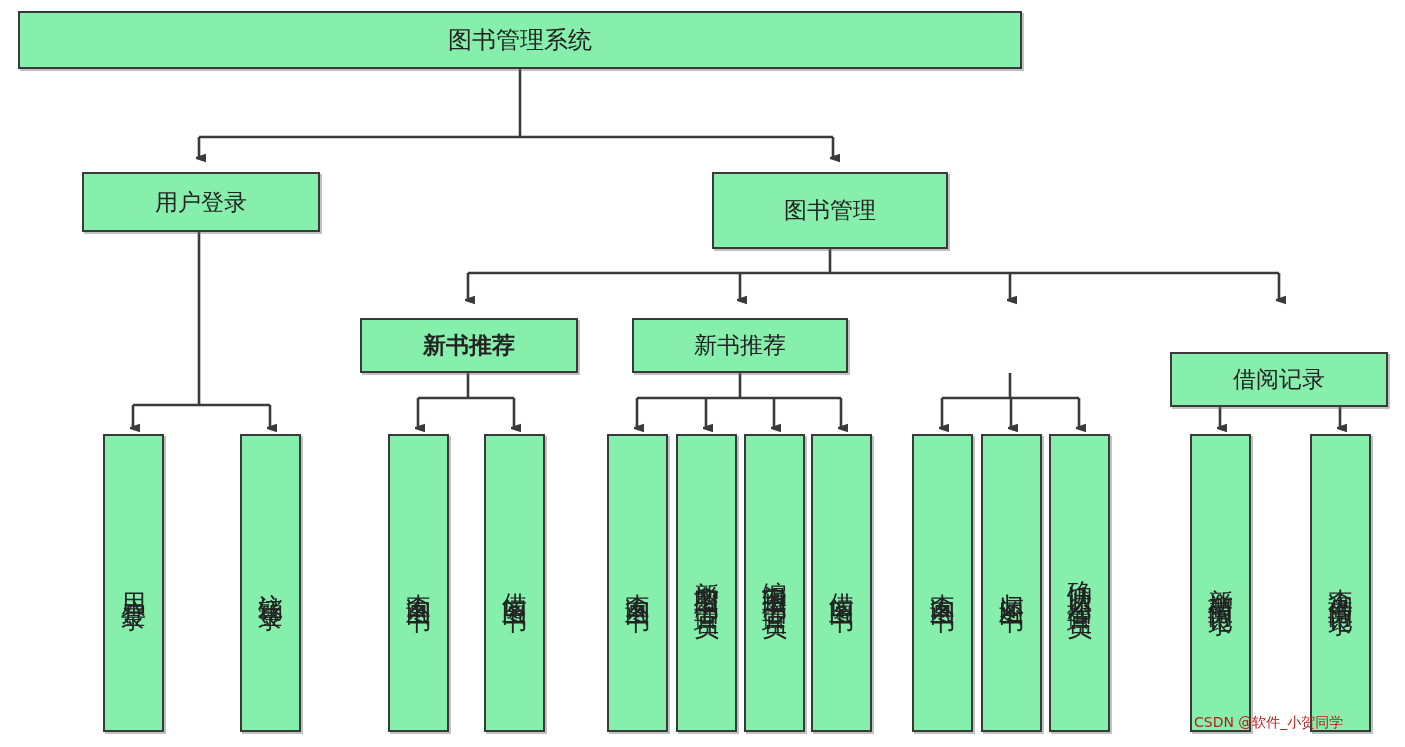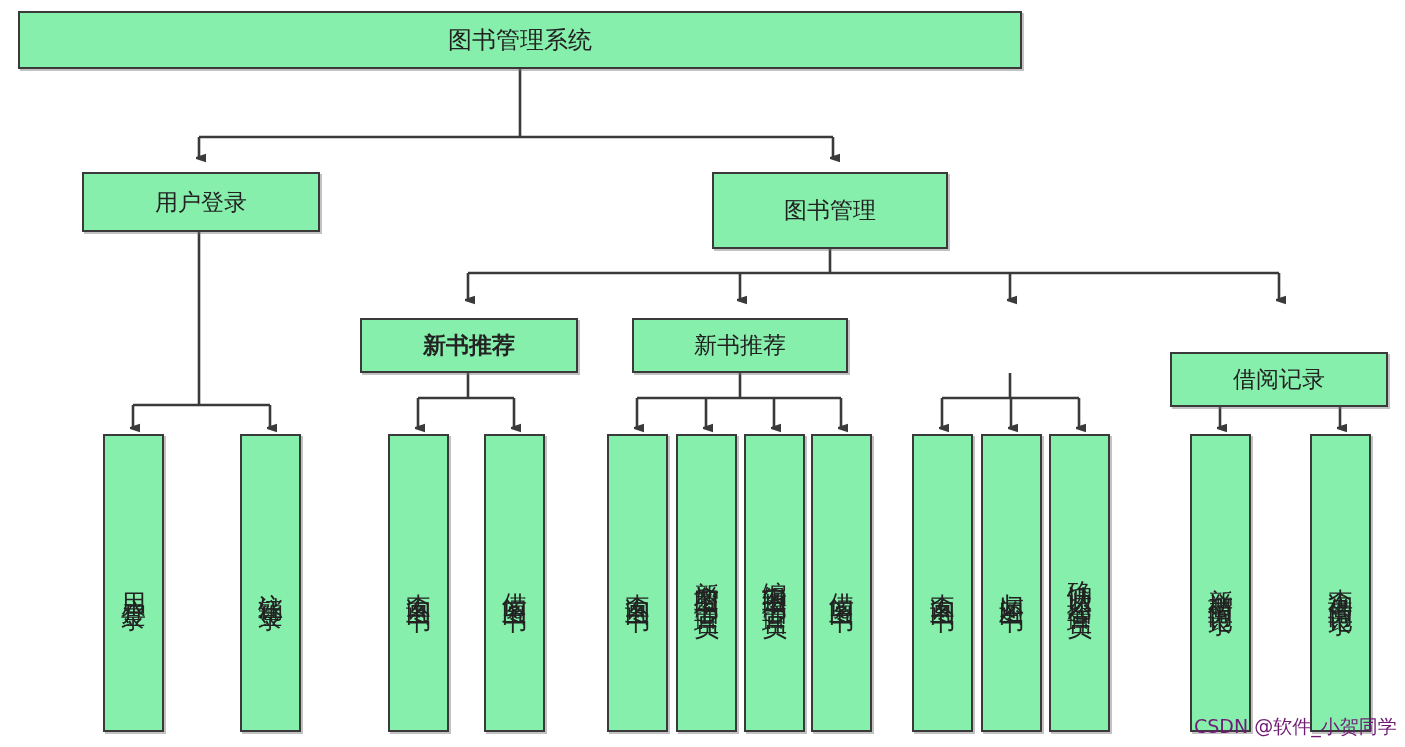--- a/index.html
+++ b/index.html
@@ -58,22 +58,22 @@
     writing-mode: vertical-rl;
     text-orientation: upright;
     font-size: 25px;
     line-height: 1;
     letter-spacing: 5px;
     white-space: nowrap;
     max-height: 100%;
   }
   .watermark {
     position: absolute;
-    color: #701a75;
-    font-size: 19px;
+    color: #b91c1c;
+    font-size: 14px;
     white-space: nowrap;
     z-index: 3;
     font-family: "DejaVu Sans", "Liberation Sans", sans-serif;
   }
 </style>
 </head>
 <body>
 
 <div id="canvas">
 

